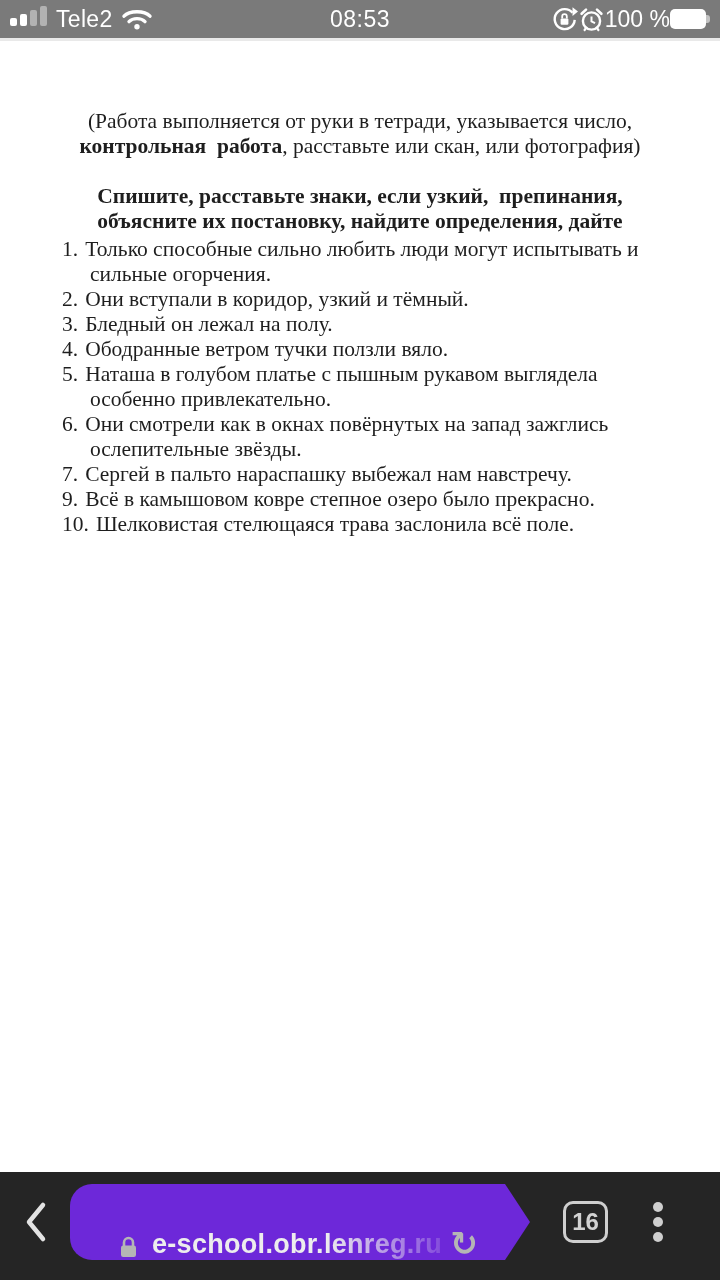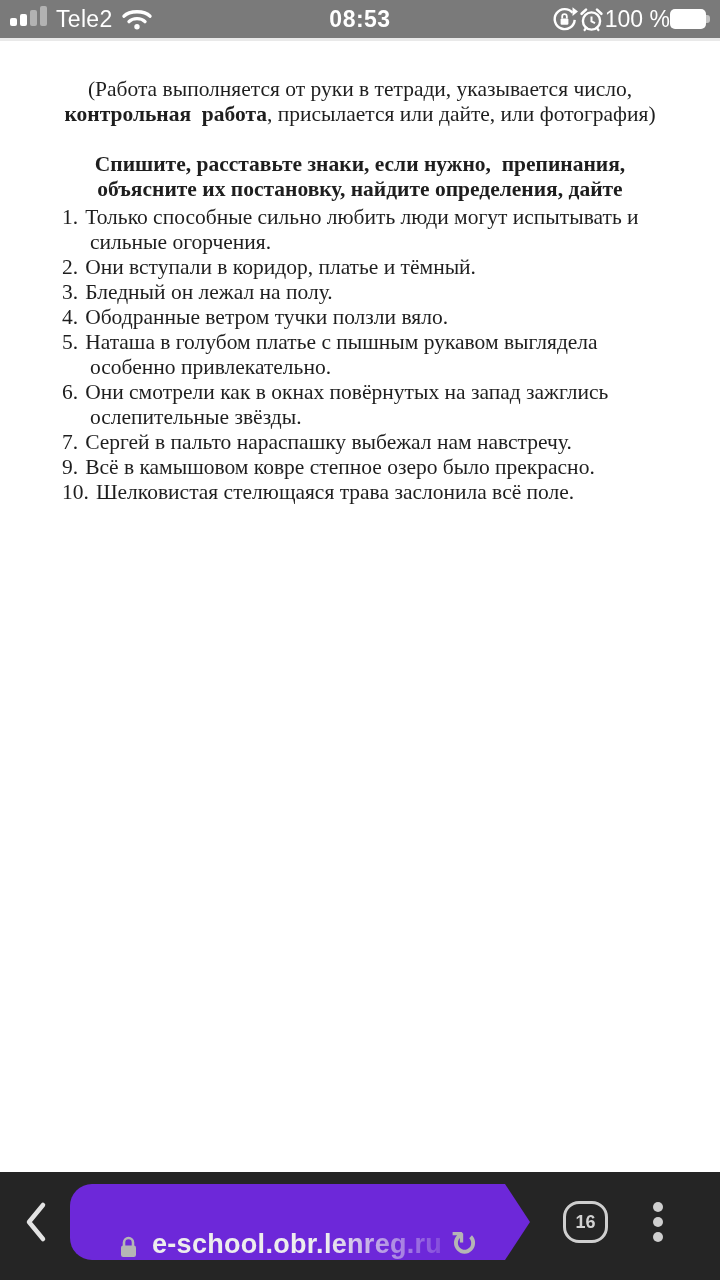--- a/index.html
+++ b/index.html
@@ -19,34 +19,34 @@
   .status-underline { position:absolute; top:38px; left:0; right:0; height:3px; background:#e9e9e9; }
   .sb-left { display:flex; align-items:center; gap:9px; }
   .signal { display:flex; align-items:flex-end; gap:3px; height:22px; padding-bottom:4px; }
   .signal i { display:block; width:7px; border-radius:2px; background:#fff; }
   .signal i:nth-child(1){height:8px;} .signal i:nth-child(2){height:12px;}
   .signal i:nth-child(3){height:16px; background:rgba(255,255,255,.42);}
   .signal i:nth-child(4){height:20px; background:rgba(255,255,255,.42);}
   .carrier { font-size:23px; letter-spacing:.3px; }
   .sb-time {
     position:absolute; left:50%; transform:translateX(-50%);
-    font-size:23px; font-weight:700; letter-spacing:.5px;
+    font-size:23px; font-weight:400; letter-spacing:.5px;
   }
   .sb-right { margin-left:auto; display:flex; align-items:center; }
   .pct { font-size:23px; }
   .battery { position:relative; width:40px; height:20px; }
   .battery .body { position:absolute; left:0; top:0; width:36px; height:20px; background:#fff; border-radius:5px; }
   .battery .nub { position:absolute; right:0; top:6px; width:4px; height:8px; background:rgba(255,255,255,.55); border-radius:0 3px 3px 0; }
 
   
   .doc {
     position:absolute; top:41px; left:60px; width:600px;
     font-family:"Liberation Serif", serif;
     font-size:21.5px; line-height:25px; color:#1e1e1e;
-    padding-top:36px;
+    padding-top:68px;
   }
   .note { text-align:center; }
   .note-line, .instr-line { white-space:pre-wrap; }
   .instruction { margin-top:25px; text-align:center; font-weight:700; }
   .sentence-list { margin:3px 0 0 2px; list-style:none; }
   .sentence-list li { padding-left:28px; text-indent:-28px; }
   .sentence-list .num { padding-right:7px; }
 
   
   .bottom-bar {
@@ -65,23 +65,23 @@
     white-space:nowrap; overflow:hidden;
     -webkit-mask-image: linear-gradient(90deg,#000 60%,rgba(0,0,0,.18) 100%);
             mask-image: linear-gradient(90deg,#000 60%,rgba(0,0,0,.18) 100%);
   }
   .reload-btn {
     margin-left:auto; font-size:33px; color:#b5b5b5; line-height:1;
     font-family:"DejaVu Sans", sans-serif; cursor:pointer;
   }
   .tab-btn {
     margin-left:33px; width:45px; height:42px;
-    border:3px solid #cfcfcf; border-radius:16px;
+    border:3px solid #cfcfcf; border-radius:10px;
     display:flex; align-items:center; justify-content:center;
-    color:#d2d2d2; font-size:18px; font-weight:700; cursor:pointer;
+    color:#d2d2d2; font-size:24px; font-weight:700; cursor:pointer;
   }
   .menu-btn { margin-left:45px; display:flex; flex-direction:column; gap:5px; cursor:pointer; }
   .menu-btn i { width:10px; height:10px; border-radius:50%; background:#cfcfcf; }
 </style>
 </head>
 <body>
 
 <div class="screen">
 
   <div class="status-bar">
@@ -118,29 +118,29 @@
           <span class="body"></span>
           <span class="nub"></span>
         </span>
     </div>
   </div>
   <div class="status-underline"></div>
 
   <div class="doc">
     <div class="note">
       <div class="note-line">(Работа выполняется от руки в тетради, указывается число,</div>
-      <div class="note-line"><b>контрольная  работа</b><span>, присылается или дайте, или фотография)</span></div>
+      <div class="note-line"><b>контрольная  работа</b><span>, расставьте или скан, или фотография)</span></div>
     </div>
     <div class="instruction">
-      <div class="instr-line">Спишите, расставьте знаки, если нужно,  препинания,</div>
+      <div class="instr-line">Спишите, расставьте знаки, если узкий,  препинания,</div>
       <div class="instr-line">объясните их постановку, найдите определения, дайте</div>
     </div>
     <ol class="sentence-list">
         <li><span class="num">1.</span><span>Только способные сильно любить люди могут испытывать и сильные огорчения.</span></li>
-        <li><span class="num">2.</span><span>Они вступали в коридор, платье и тёмный.</span></li>
+        <li><span class="num">2.</span><span>Они вступали в коридор, узкий и тёмный.</span></li>
         <li><span class="num">3.</span><span>Бледный он лежал на полу.</span></li>
         <li><span class="num">4.</span><span>Ободранные ветром тучки ползли вяло.</span></li>
         <li><span class="num">5.</span><span>Наташа в голубом платье с пышным рукавом выглядела особенно привлекательно.</span></li>
         <li><span class="num">6.</span><span>Они смотрели как в окнах повёрнутых на запад зажглись ослепительные звёзды.</span></li>
         <li><span class="num">7.</span><span>Сергей в пальто нараспашку выбежал нам навстречу.</span></li>
         <li><span class="num">9.</span><span>Всё в камышовом ковре степное озеро было прекрасно.</span></li>
         <li><span class="num">10.</span><span>Шелковистая стелющаяся трава заслонила всё поле.</span></li>
       </ol>
   </div>
 

